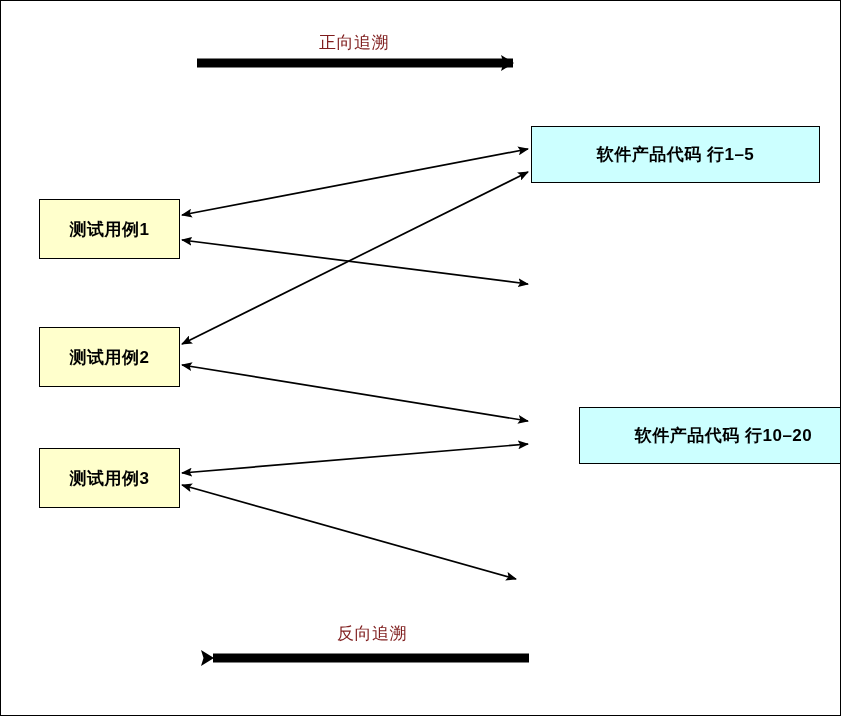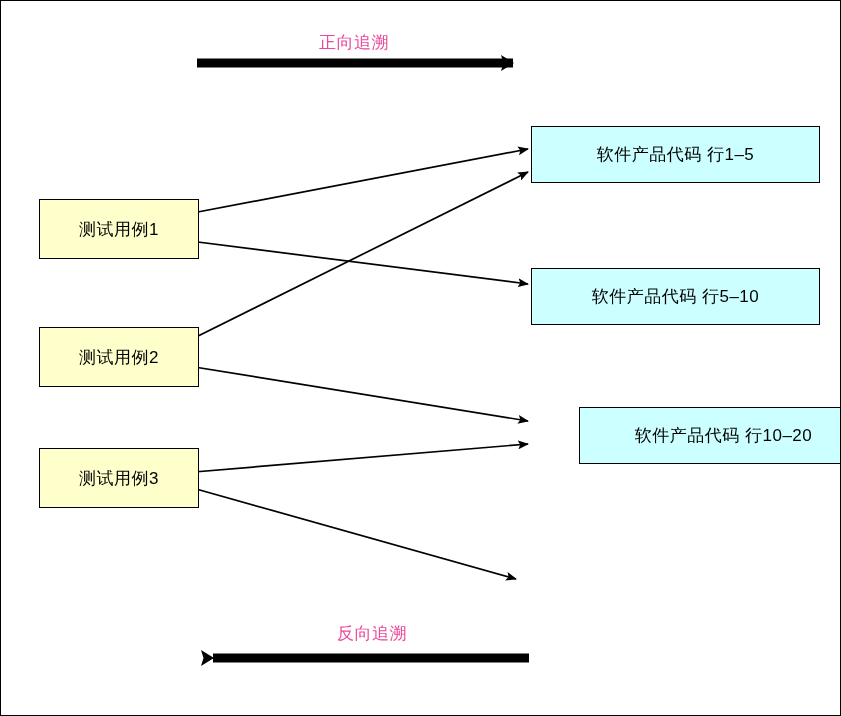--- a/index.html
+++ b/index.html
@@ -31,37 +31,38 @@
     box-sizing: border-box;
     border: 1.6px solid #000000;
     display: flex;
     align-items: center;
     justify-content: center;
     font-size: 17px;
     color: #000000;
     letter-spacing: 0.5px;
     white-space: nowrap;
     z-index: 3;
+    font-weight: bold;
   }
   .node-test {
     background: #ffffcc;
-    width: 160px;
+    width: 141px;
     height: 60px;
     left: 38px;
   }
   .node-code {
     background: #ccffff;
     width: 289px;
     height: 57px;
     left: 530px;
   }
   .banner-label {
     position: absolute;
     font-size: 17px;
-    color: #ec4899;
+    color: #7f1d1d;
     letter-spacing: 0.5px;
     white-space: nowrap;
     z-index: 3;
   }
 </style>
 </head>
 <body>
 
 <div id="canvas">
 
@@ -111,22 +112,19 @@
   </div>
 
   <div class="node node-test" style="top:447px;">
     <span>测试用例3</span>
   </div>
 
   <div class="node node-code" style="top:125px;">
     <span>软件产品代码 行1–5</span>
   </div>
 
-  <div class="node node-code" style="top:267px;">
-    <span>软件产品代码 行5–10</span>
-  </div>
 
   <div class="node node-code" style="top:406px;margin-left:48px;">
     <span>软件产品代码 行10–20</span>
   </div>
 
 
 </div>
 
 </body></html>

